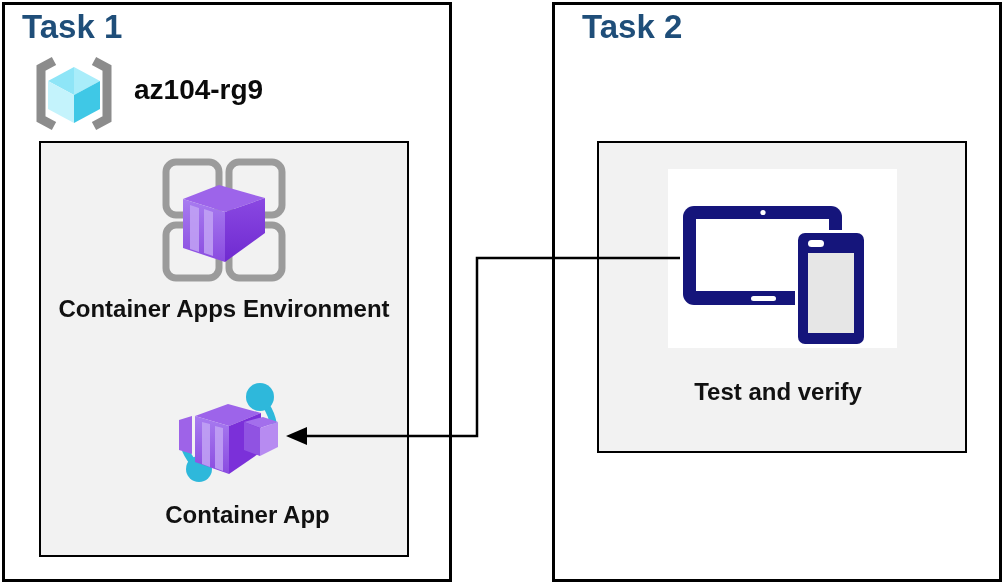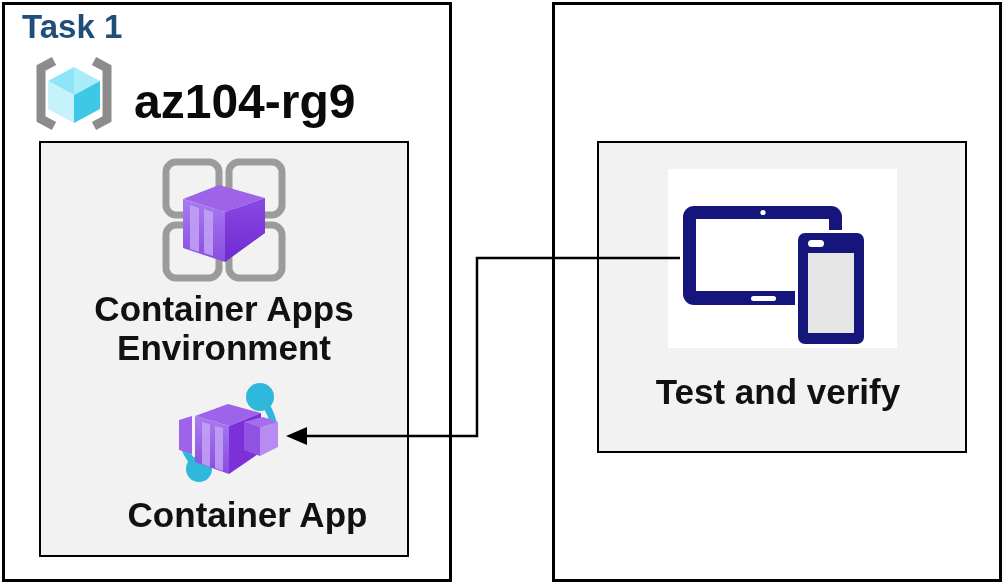--- a/index.html
+++ b/index.html
@@ -34,27 +34,27 @@
     position:absolute;
     background:var(--box-fill);
     border:2px solid var(--border);
     box-sizing:border-box;
   }
   .inner1{left:39px;top:141px;width:370px;height:416px;}
   .inner2{left:597px;top:141px;width:370px;height:312px;}
   .rg-icon{position:absolute;left:27px;top:55px;}
   .rg-name{
     position:absolute;left:134px;top:74px;
-    font-size:48px;font-weight:bold;color:#0a0a0a;white-space:nowrap;
+    font-size:28px;font-weight:bold;color:#0a0a0a;white-space:nowrap;
   }
   .env-icon{position:absolute;left:161px;top:157px;}
   .label{
     position:absolute;
     font-weight:bold;color:#111;
-    font-size:35px;line-height:39px;text-align:center;
+    font-size:24px;line-height:39px;text-align:center;
   }
   .env-label{left:39px;top:289px;width:370px;}
   .app-icon{position:absolute;left:172px;top:376px;}
   .app-label{left:39px;top:495px;width:417px;}
   .white-patch{
     position:absolute;left:668px;top:169px;width:229px;height:179px;
     background:#fff;
   }
   .devices-icon{position:absolute;left:0;top:0;}
   .verify-label{left:597px;top:372px;width:362px;}
@@ -66,20 +66,21 @@
 </head>
 <body>
 
 <div class="canvas">
 
   <div class="outer-box task1-outer"></div>
 
   <div class="outer-box task2-outer"></div>
 
   <div class="task-title title1">Task 1</div>
+  <div class="task-title title2">Task 2</div>
 
   <svg class="rg-icon" width="94" height="78" viewBox="0 0 94 78">
     <path d="M27,6 L14,13 L14,64 L27,71" fill="none" stroke="#8C8C8C" stroke-width="9"></path>
     <path d="M67,6 L80,13 L80,64 L67,71" fill="none" stroke="#8C8C8C" stroke-width="9"></path>
     <polygon points="47,12 21,26 47,40" fill="#8EE5F7"></polygon>
     <polygon points="47,12 73,26 47,40" fill="#A9EDFA"></polygon>
     <polygon points="21,26 47,40 47,68 21,54" fill="#C4F3FC"></polygon>
     <polygon points="73,26 47,40 47,68 73,54" fill="#3FC8E6"></polygon>
   </svg>
   <div class="rg-name">az104-rg9</div>

